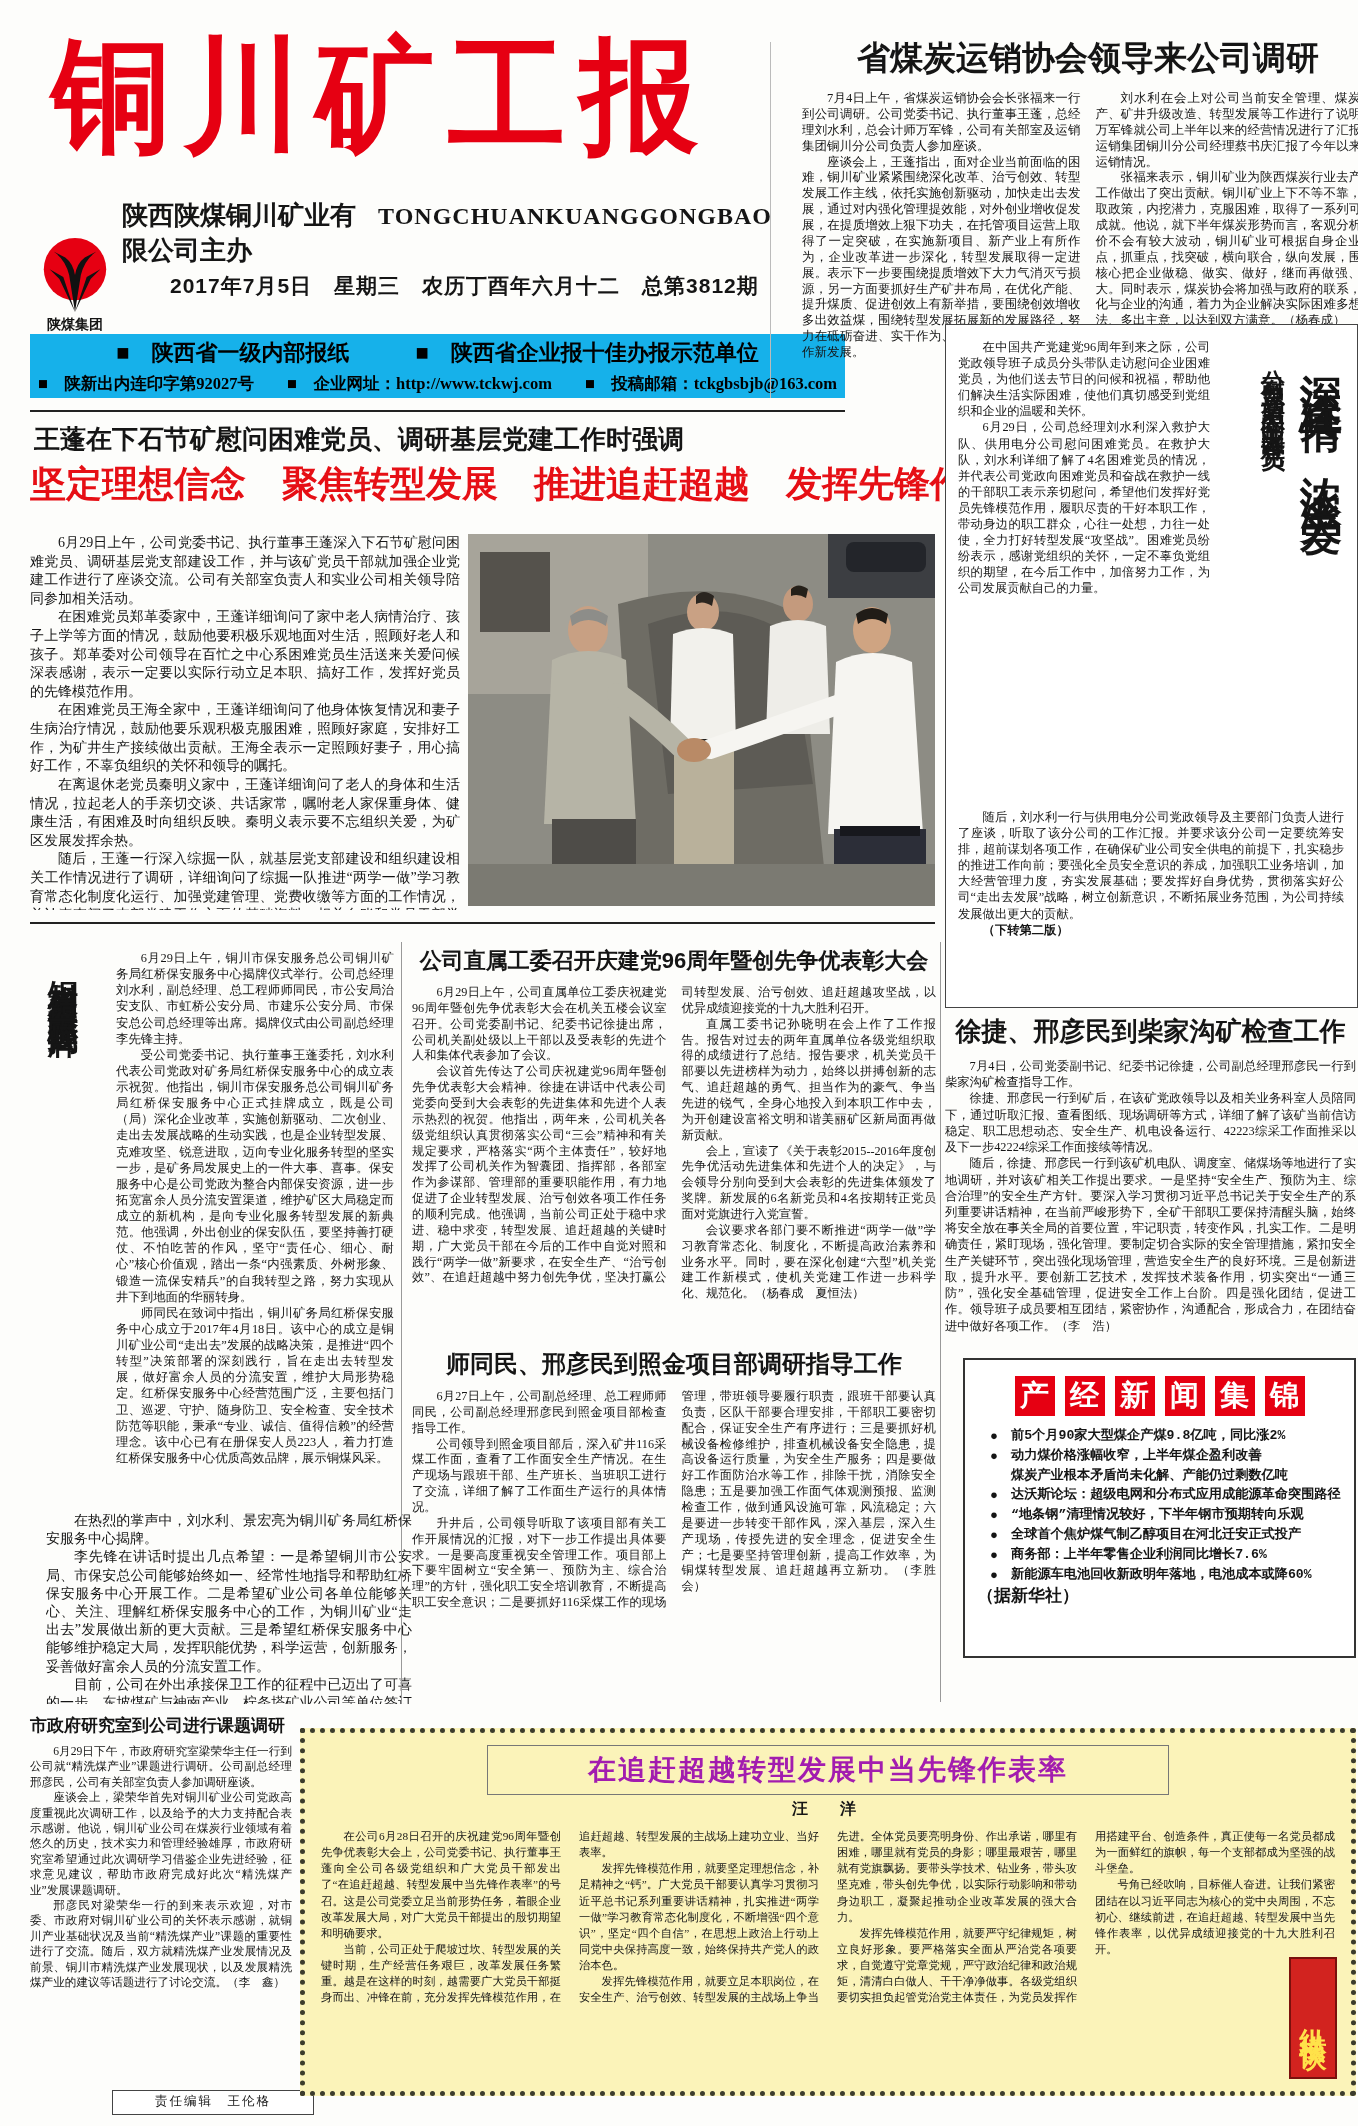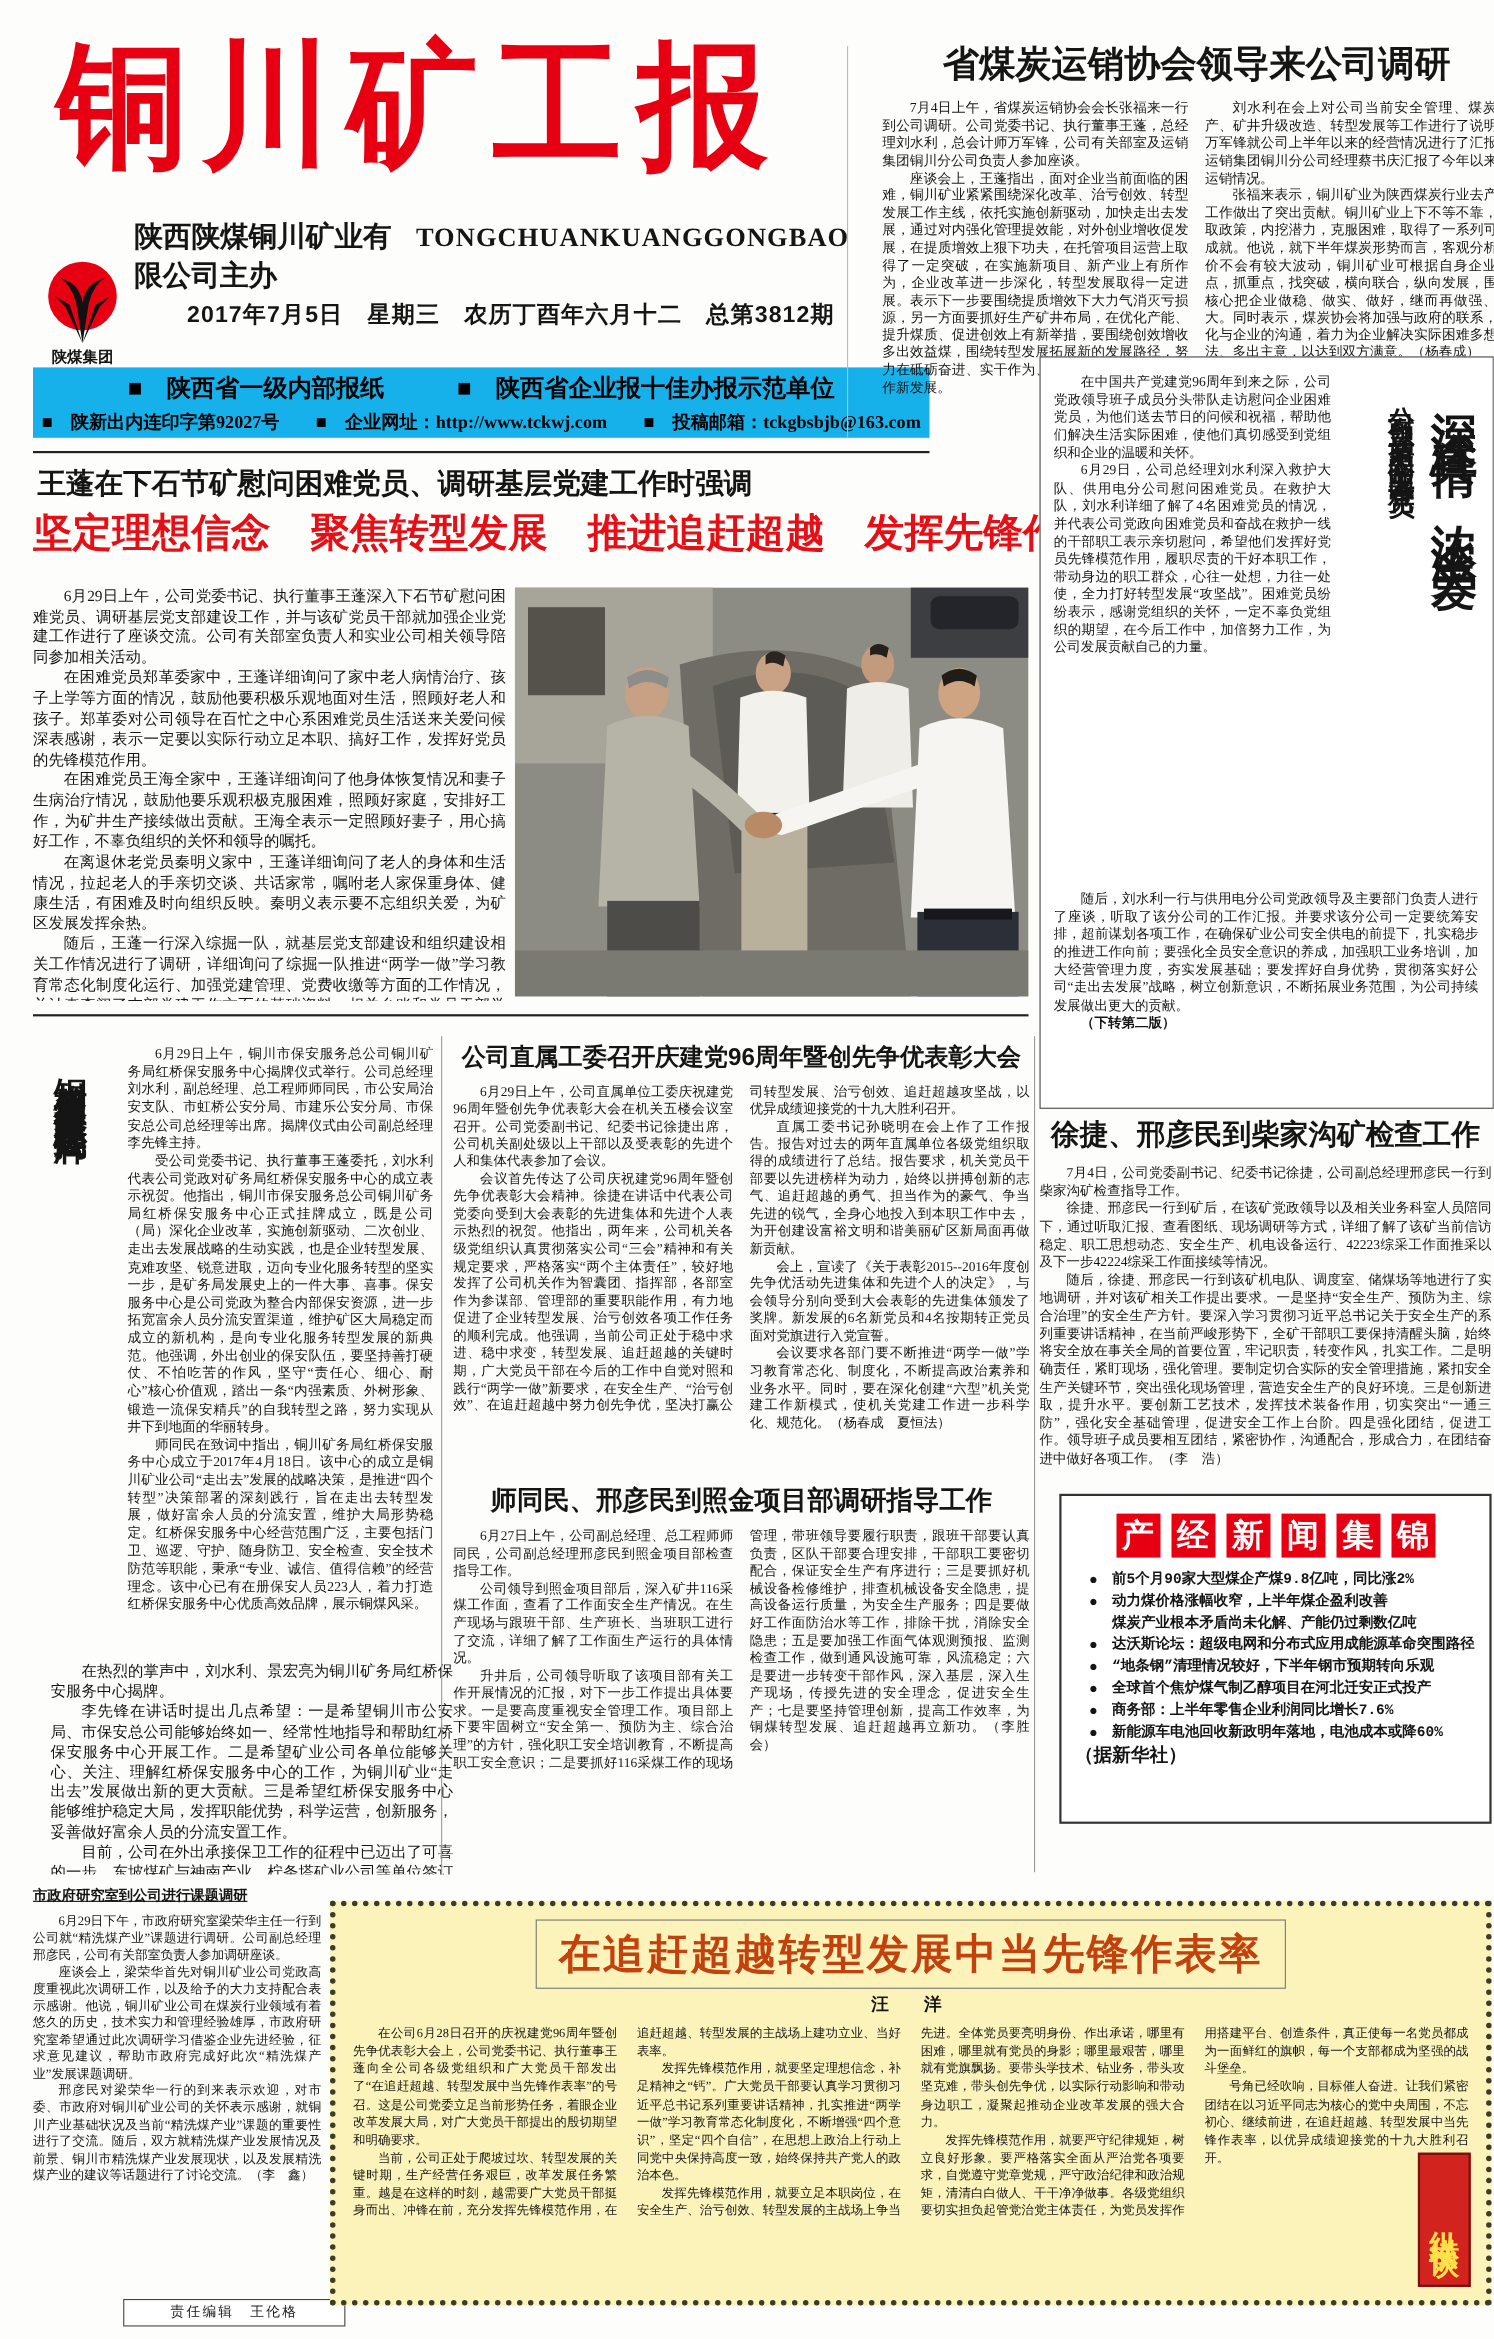--- a/index.html
+++ b/index.html
@@ -39,21 +39,21 @@
   .digest-box{border:2px solid #333;background:#fff;box-sizing:border-box;padding:10px 12px;}
   .digest-title{display:flex;justify-content:center;gap:10px;margin:6px 0 10px;}
   .tchar{width:40px;height:40px;background:#e60012;color:#fff;display:flex;align-items:center;
          justify-content:center;font-family:"Liberation Sans",sans-serif;font-weight:900;font-size:29px;}
   .ditem{display:flex;line-height:1.5;font-size:13.2px;font-weight:700;}
   .ditem .bullet{width:34px;text-align:center;flex:none;}
   .ditem .itext{flex:1;font-family:Liberation Mono, monospace;}
   
   .essay-outer{border:5px dotted #3c3c2c;background:#fbf3b9;box-sizing:border-box;padding:10px 16px;}
   .essay-frame{width:680px;margin:2px auto 4px;border:1px solid #777;text-align:center;padding:5px 0;}
-  .essay-title{font-family:"Liberation Sans",sans-serif;font-weight:900;font-size:38px;color:#c2410c;letter-spacing:2px;}
+  .essay-title{font-family:"Liberation Sans",sans-serif;font-weight:900;font-size:28px;color:#a21caf;letter-spacing:2px;}
   .essay-author{text-align:center;font-size:16px;font-weight:700;letter-spacing:8px;margin:4px 0 8px;}
   .essay-body{column-count:4;column-gap:18px;font-size:11.3px;line-height:1.43;height:246px;overflow:hidden;}
   .zongheng{background:#d2231f;color:#ffe24a;border:2px solid #7a100d;display:flex;align-items:center;
             justify-content:center;font-weight:900;font-size:27px;letter-spacing:8px;}
   .editor-box{border:1px solid #444;text-align:center;font-size:12.5px;letter-spacing:2px;line-height:21px;background:#fff;}
 </style>
 </head>
 <body>
 
 <div class="abs mast-title" style="left:52px;top:30px;">铜川矿工报</div>
@@ -242,21 +242,21 @@
       <span class="itext">商务部：上半年零售企业利润同比增长7.6%</span>
     </div>
   <div class="ditem">
       <span class="bullet">●</span>
       <span class="itext">新能源车电池回收新政明年落地，电池成本或降60%</span>
     </div>
   <div class="attr" style="font-size:17px;font-weight:700;">（据新华社）</div>
 </div>
 
 <div class="abs" style="left:30px;top:1714px;width:262px;">
-  <div class="hl-sans" style="font-size:13px;text-align:left;text-decoration:underline;">市政府研究室到公司进行课题调研</div>
+  <div class="hl-sans" style="font-size:17px;text-align:left;">市政府研究室到公司进行课题调研</div>
   <div class="body-txt just" style="margin-top:7px;height:352px;font-size:11.6px;line-height:1.33;">
     <p>6月29日下午，市政府研究室梁荣华主任一行到公司就“精洗煤产业”课题进行调研。公司副总经理邢彦民，公司有关部室负责人参加调研座谈。</p>
     <p>座谈会上，梁荣华首先对铜川矿业公司党政高度重视此次调研工作，以及给予的大力支持配合表示感谢。他说，铜川矿业公司在煤炭行业领域有着悠久的历史，技术实力和管理经验雄厚，市政府研究室希望通过此次调研学习借鉴企业先进经验，征求意见建议，帮助市政府完成好此次“精洗煤产业”发展课题调研。</p>
     <p>邢彦民对梁荣华一行的到来表示欢迎，对市委、市政府对铜川矿业公司的关怀表示感谢，就铜川产业基础状况及当前“精洗煤产业”课题的重要性进行了交流。随后，双方就精洗煤产业发展情况及前景、铜川市精洗煤产业发展现状，以及发展精洗煤产业的建议等话题进行了讨论交流。（李　鑫）</p>
   </div>
 </div>
 
 <div class="abs editor-box" style="left:112px;top:2090px;width:200px;height:23px;">责任编辑　王伦格</div>
 
 <div class="abs essay-outer" style="left:300px;top:1728px;width:1056px;height:368px;">

